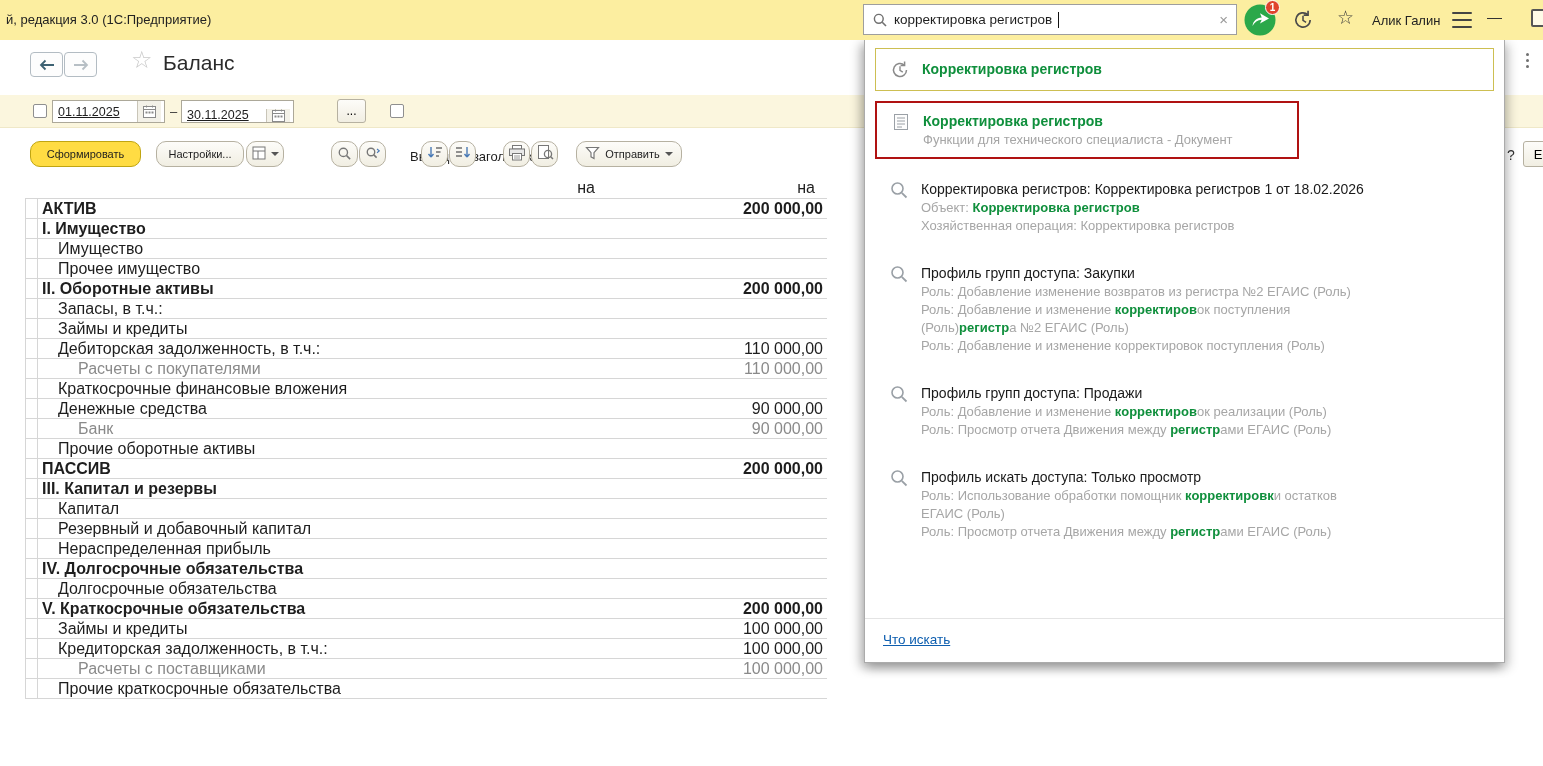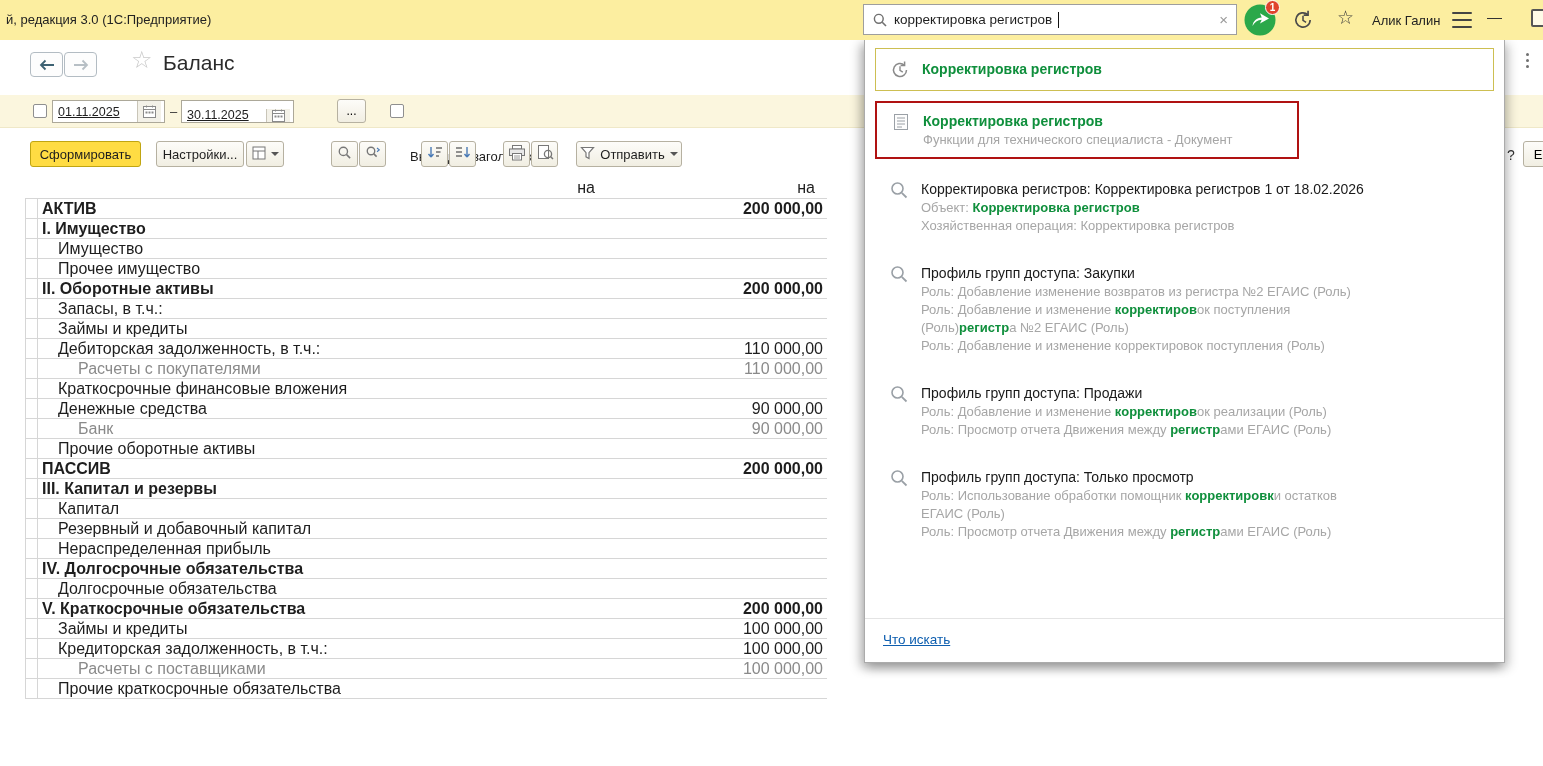--- a/index.html
+++ b/index.html
@@ -53,22 +53,22 @@
   .date-field { position:absolute; height:23px; width:113px; border:1px solid #aca899; background:#fff; display:flex; align-items:stretch; }
   .df1 { left:52px; top:5px; }
   .df2 { left:181px; top:5px;align-items:flex-end; }
   .date-input { border:none; outline:none; width:84px; font-size:12.5px; padding:0 5px; font-family:inherit; color:#1e1e1e; background:transparent;text-decoration:underline; }
   .cal-btn { width:24px; border-left:1px solid #c9c5b8; background:#f3f1e8; display:flex; align-items:center; justify-content:center; }
   .dash { position:absolute; left:170px; top:9px; color:#333; }
   .more-btn { position:absolute; left:337px; top:4px; width:29px; height:24px; border:1px solid #b6b1a1; border-radius:3px; background:linear-gradient(#fdfcf9,#f1eee2); font-size:12px; font-family:inherit; }
   .cb-label { position:absolute; left:410px; top:10px; font-size:13px;margin-top:44px; }
   
   .tb-btn {
-    position:absolute; top:141px; height:26px; border:1px solid #b6b1a1; border-radius:3px;
-    background:linear-gradient(#fdfcf9,#f1eee2); font-size:13px; font-family:inherit; color:#1e1e1e;
+    position:absolute; top:141px; height:26px; border:1px solid #b6b1a1; border-radius:10px;
+    background:linear-gradient(#fdfcf9,#f1eee2); font-size:11px; font-family:inherit; color:#1e1e1e;
     display:flex; align-items:center; justify-content:center; gap:5px; padding:0 10px;
   }
   .btn-generate { left:30px; width:111px; background:#ffdc43; border-color:#c0a512; }
   .btn-settings { left:156px; width:88px; }
   .btn-variant  { left:246px; width:38px; padding:0 6px; }
   .btn-find     { left:331px; width:27px; padding:0; }
   .btn-findnext { left:359px; width:27px; padding:0; }
   .btn-sortasc  { left:421px; width:27px; padding:0; }
   .btn-sortdesc { left:449px; width:27px; padding:0; }
   .btn-print    { left:503px; width:27px; padding:0; }
@@ -512,21 +512,21 @@
         </div>
       </div>
       <div class="dd-item">
         <span class="dd-icon">
           <svg width="20" height="20" viewBox="0 0 20 20">
             <circle cx="8.5" cy="8.5" r="5.5" fill="none" stroke="#9aa0a6" stroke-width="1.6"></circle>
             <line x1="12.8" y1="12.8" x2="17.5" y2="17.5" stroke="#9aa0a6" stroke-width="1.8"></line>
           </svg>
         </span>
         <div class="dd-body">
-          <div class="dd-title"><span class="sg-black">Профиль групп доступа: Только просмотр</span></div>
+          <div class="dd-title"><span class="sg-black">Профиль искать доступа: Только просмотр</span></div>
           <div class="dd-sub"><span class="sg-gray">Роль: Использование обработки помощник </span><span class="sg-green">корректировк</span><span class="sg-gray">и остатков</span></div>
           <div class="dd-sub"><span class="sg-gray">ЕГАИС (Роль)</span></div>
           <div class="dd-sub"><span class="sg-gray">Роль: Просмотр отчета Движения между </span><span class="sg-green">регистр</span><span class="sg-gray">ами ЕГАИС (Роль)</span></div>
         </div>
       </div>
     </div>
   <div class="dd-footer">
     <a class="footer-link">Что искать</a>
   </div>
 </div>

